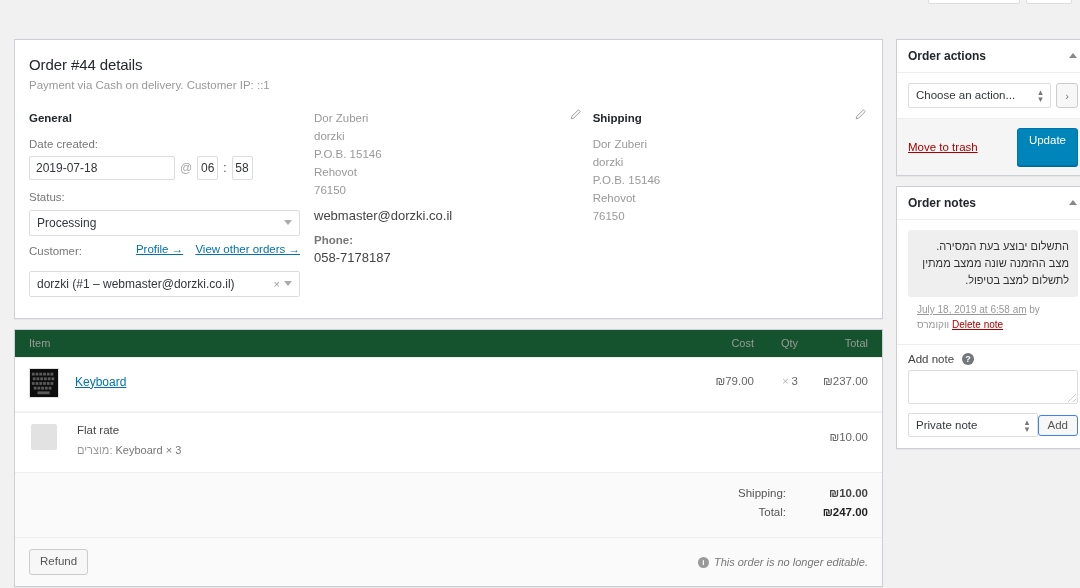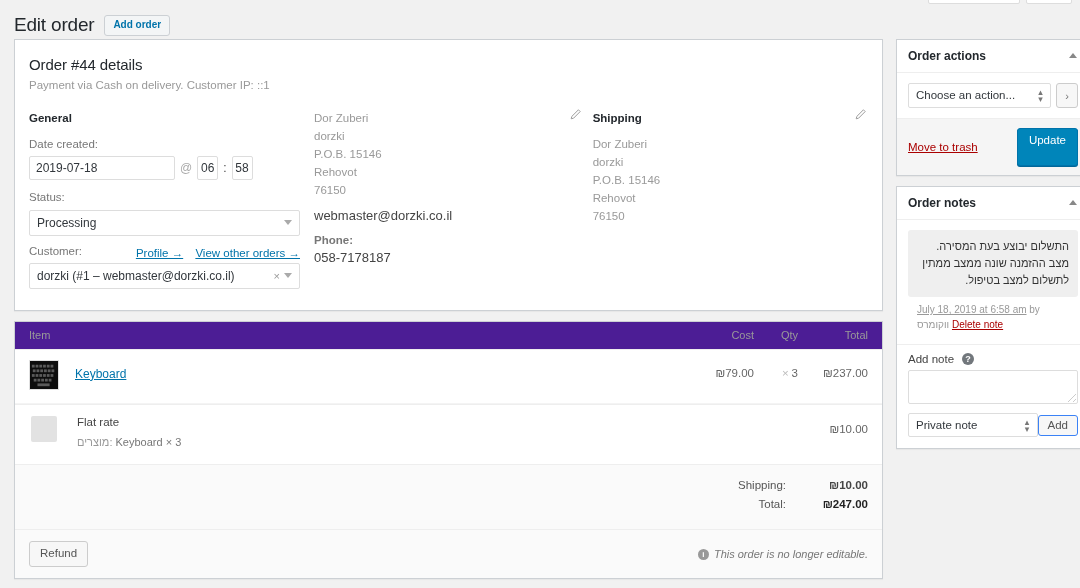--- a/index.html
+++ b/index.html
@@ -101,37 +101,37 @@
     width: 0; height: 0;
     border-left: 4px solid transparent; border-right: 4px solid transparent;
     border-top: 5px solid #aaa;
   }
   .x-clear {
     position: absolute; right: 20px; top: 6px;
     font-size: 11px; color: #999; cursor: pointer; line-height: 14px;
   }
 
   .cust-row {
-    display: flex; justify-content: space-between; align-items: flex-end;
-    margin-bottom: 4px; width: 271px;
+    display: flex; justify-content: space-between; align-items: flex-start;
+    margin-bottom: 12px; width: 271px;
   }
   .cust-links { font-size: 11.5px; }
   .cust-links a { color: #0073aa; text-decoration: underline; margin-left: 9px; }
 
   .addr {
     font-size: 11.5px; color: #999; line-height: 1.55; margin: 0 0 9px;
   }
   .addr p { margin: 0; }
   .addr-head { font-size: 11.5px; color: #777; font-weight: bold; margin: 0; line-height: 1.5; }
   .addr-block { margin-bottom: 9px; }
 
   
   .items-head {
     display: flex; align-items: center;
-    background: #4c1d95; border-bottom: 1px solid #eee;
+    background: #14532d; border-bottom: 1px solid #eee;
     height: 28px; padding: 0 14px;
     font-size: 11px; color: #999;
   }
   .c-item { flex: 1; }
   .c-cost { width: 62px; text-align: right; }
   .c-qty  { width: 44px; text-align: right; }
   .c-tot  { width: 70px; text-align: right; }
 
   .item-row {
     display: flex; align-items: flex-start;
@@ -290,24 +290,20 @@
 </head>
 <body>
 
 <div class="screen">
 
   <div class="top-strip">
     <div class="top-box a"></div>
     <div class="top-box b"></div>
   </div>
 
-  <div class="title-row">
-    <span class="page-title">Edit order</span>
-    <span class="page-title-action">Add order</span>
-  </div>
 
   <div class="col-main">
 
     <div class="postbox">
       <div class="order-data">
         <h2 class="order-h2">Order #44 details</h2>
         <p class="order-sub">Payment via Cash on delivery. Customer IP: ::1</p>
 
         <div class="data-cols">
 

